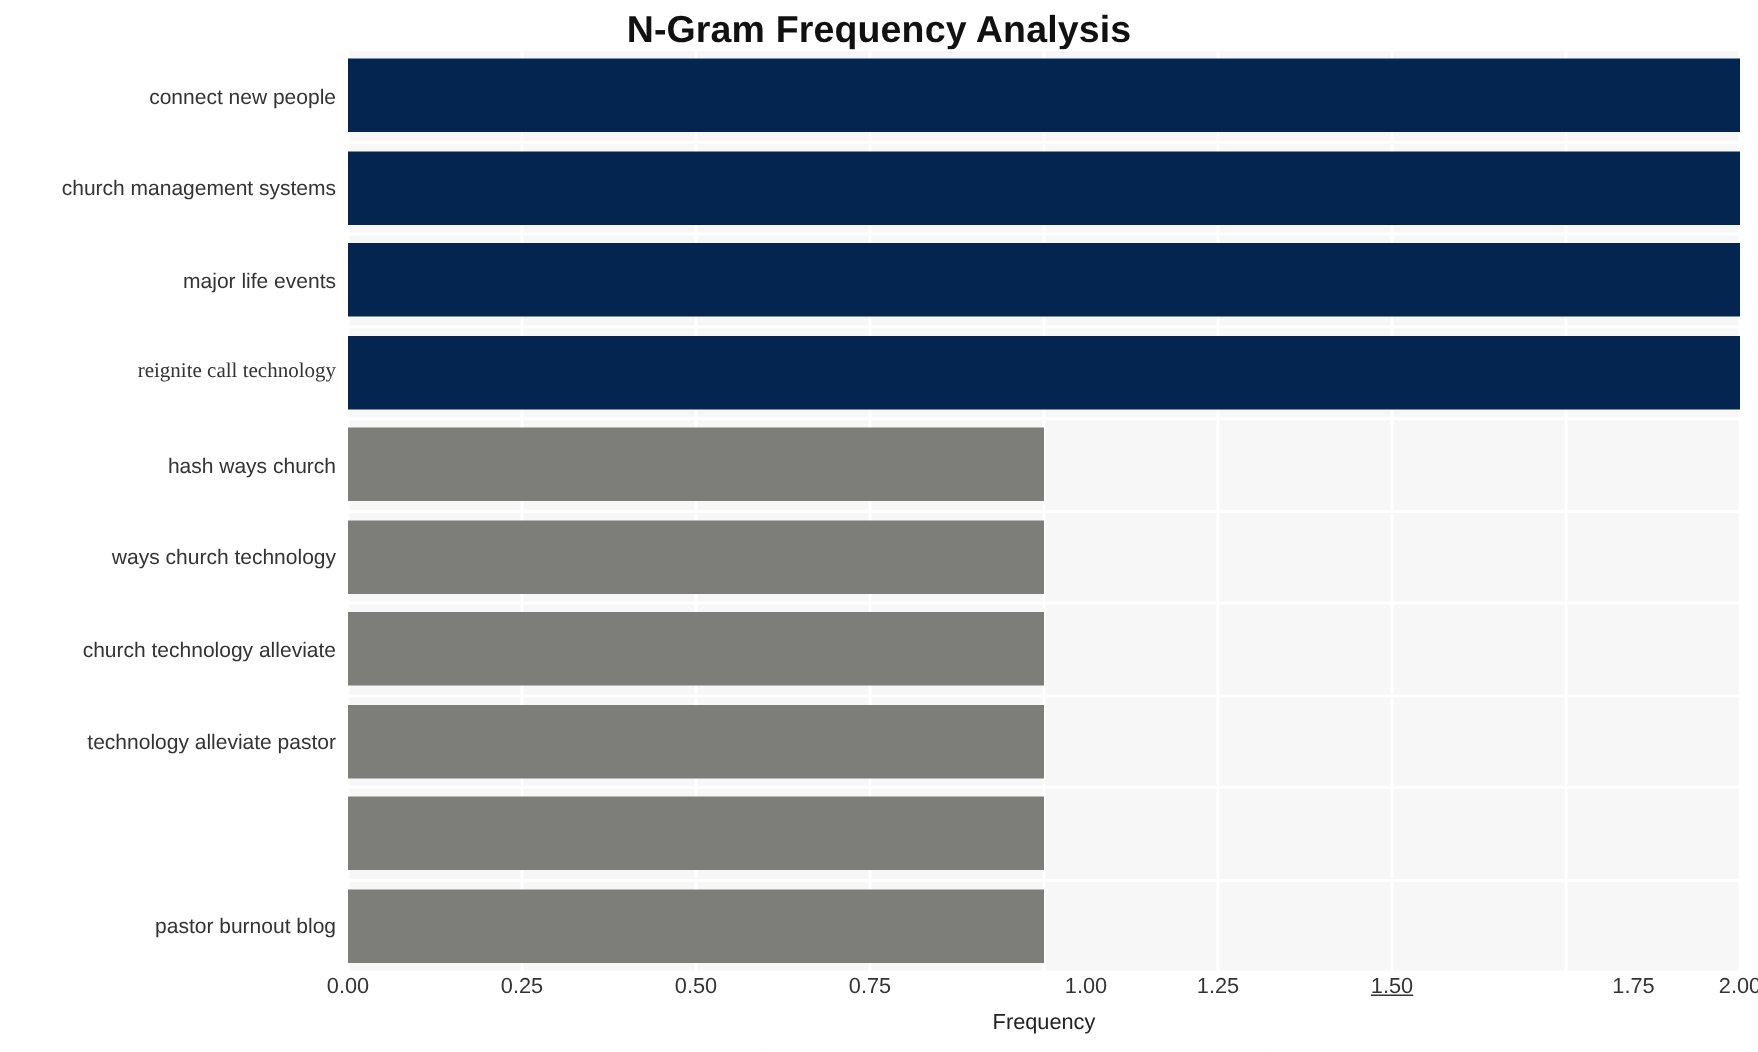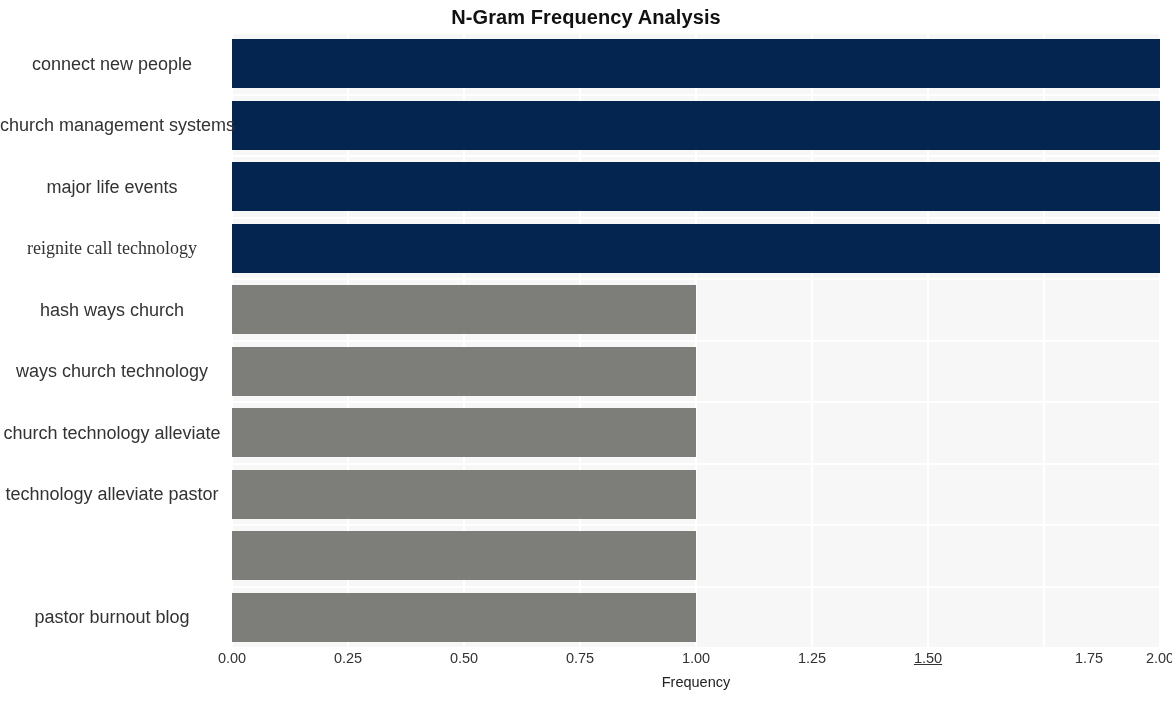--- a/index.html
+++ b/index.html
@@ -18,21 +18,21 @@
     width: 1172px;
     height: 701px;
     background: #ffffff;
   }
   #chart-title {
     position: absolute;
     left: 0;
     top: 6px;
     width: 1172px;
     text-align: center;
-    font-size: 20px;
+    font-size: 25px;
     font-weight: bold;
     color: #111111;
     letter-spacing: 0.1px;
   }
   
   #plot-area {
     position: absolute;
     left: 232px;
     top: 33px;
     width: 928px;
@@ -63,22 +63,22 @@
     position: absolute;
     left: 0;
     top: 33px;
     width: 224px;
     height: 615px;
   }
   .y-tick-label {
     position: absolute;
     right: 0;
     width: 224px;
-    text-align: center;
-    font-size: 18px;
+    text-align: right;
+    font-size: 14px;
     color: #333333;
     white-space: nowrap;
     transform: translateY(-50%);
   }
   
   #x-axis-labels {
     position: absolute;
     left: 232px;
     top: 650px;
     width: 928px;
@@ -158,21 +158,21 @@
       <div class="y-tick-label" style="top: 399.75px;">church technology alleviate</div>
       <div class="y-tick-label" style="top: 461.25px;">technology alleviate pastor</div>
       <div class="y-tick-label" style="top: 584.25px;">pastor burnout blog</div>
     </div>
 
   <div id="x-axis-labels">
       <div class="x-tick-label" style="left: 0px;">0.00</div>
       <div class="x-tick-label" style="left: 116px;">0.25</div>
       <div class="x-tick-label" style="left: 232px;">0.50</div>
       <div class="x-tick-label" style="left: 348px;">0.75</div>
-      <div class="x-tick-label" style="left: 464px;">1.00</div>
+      <div class="x-tick-label" style="left: 492px;">1.00</div>
       <div class="x-tick-label" style="left: 580px;">1.25</div>
       <div class="x-tick-label" style="left: 696px; text-decoration: underline;">1.50</div>
       <div class="x-tick-label" style="left: 812px; margin-left: 45px;">1.75</div>
       <div class="x-tick-label" style="left: 928px;">2.00</div>
     </div>
 
   <div id="x-axis-title">Frequency</div>
 
 </div>
 

